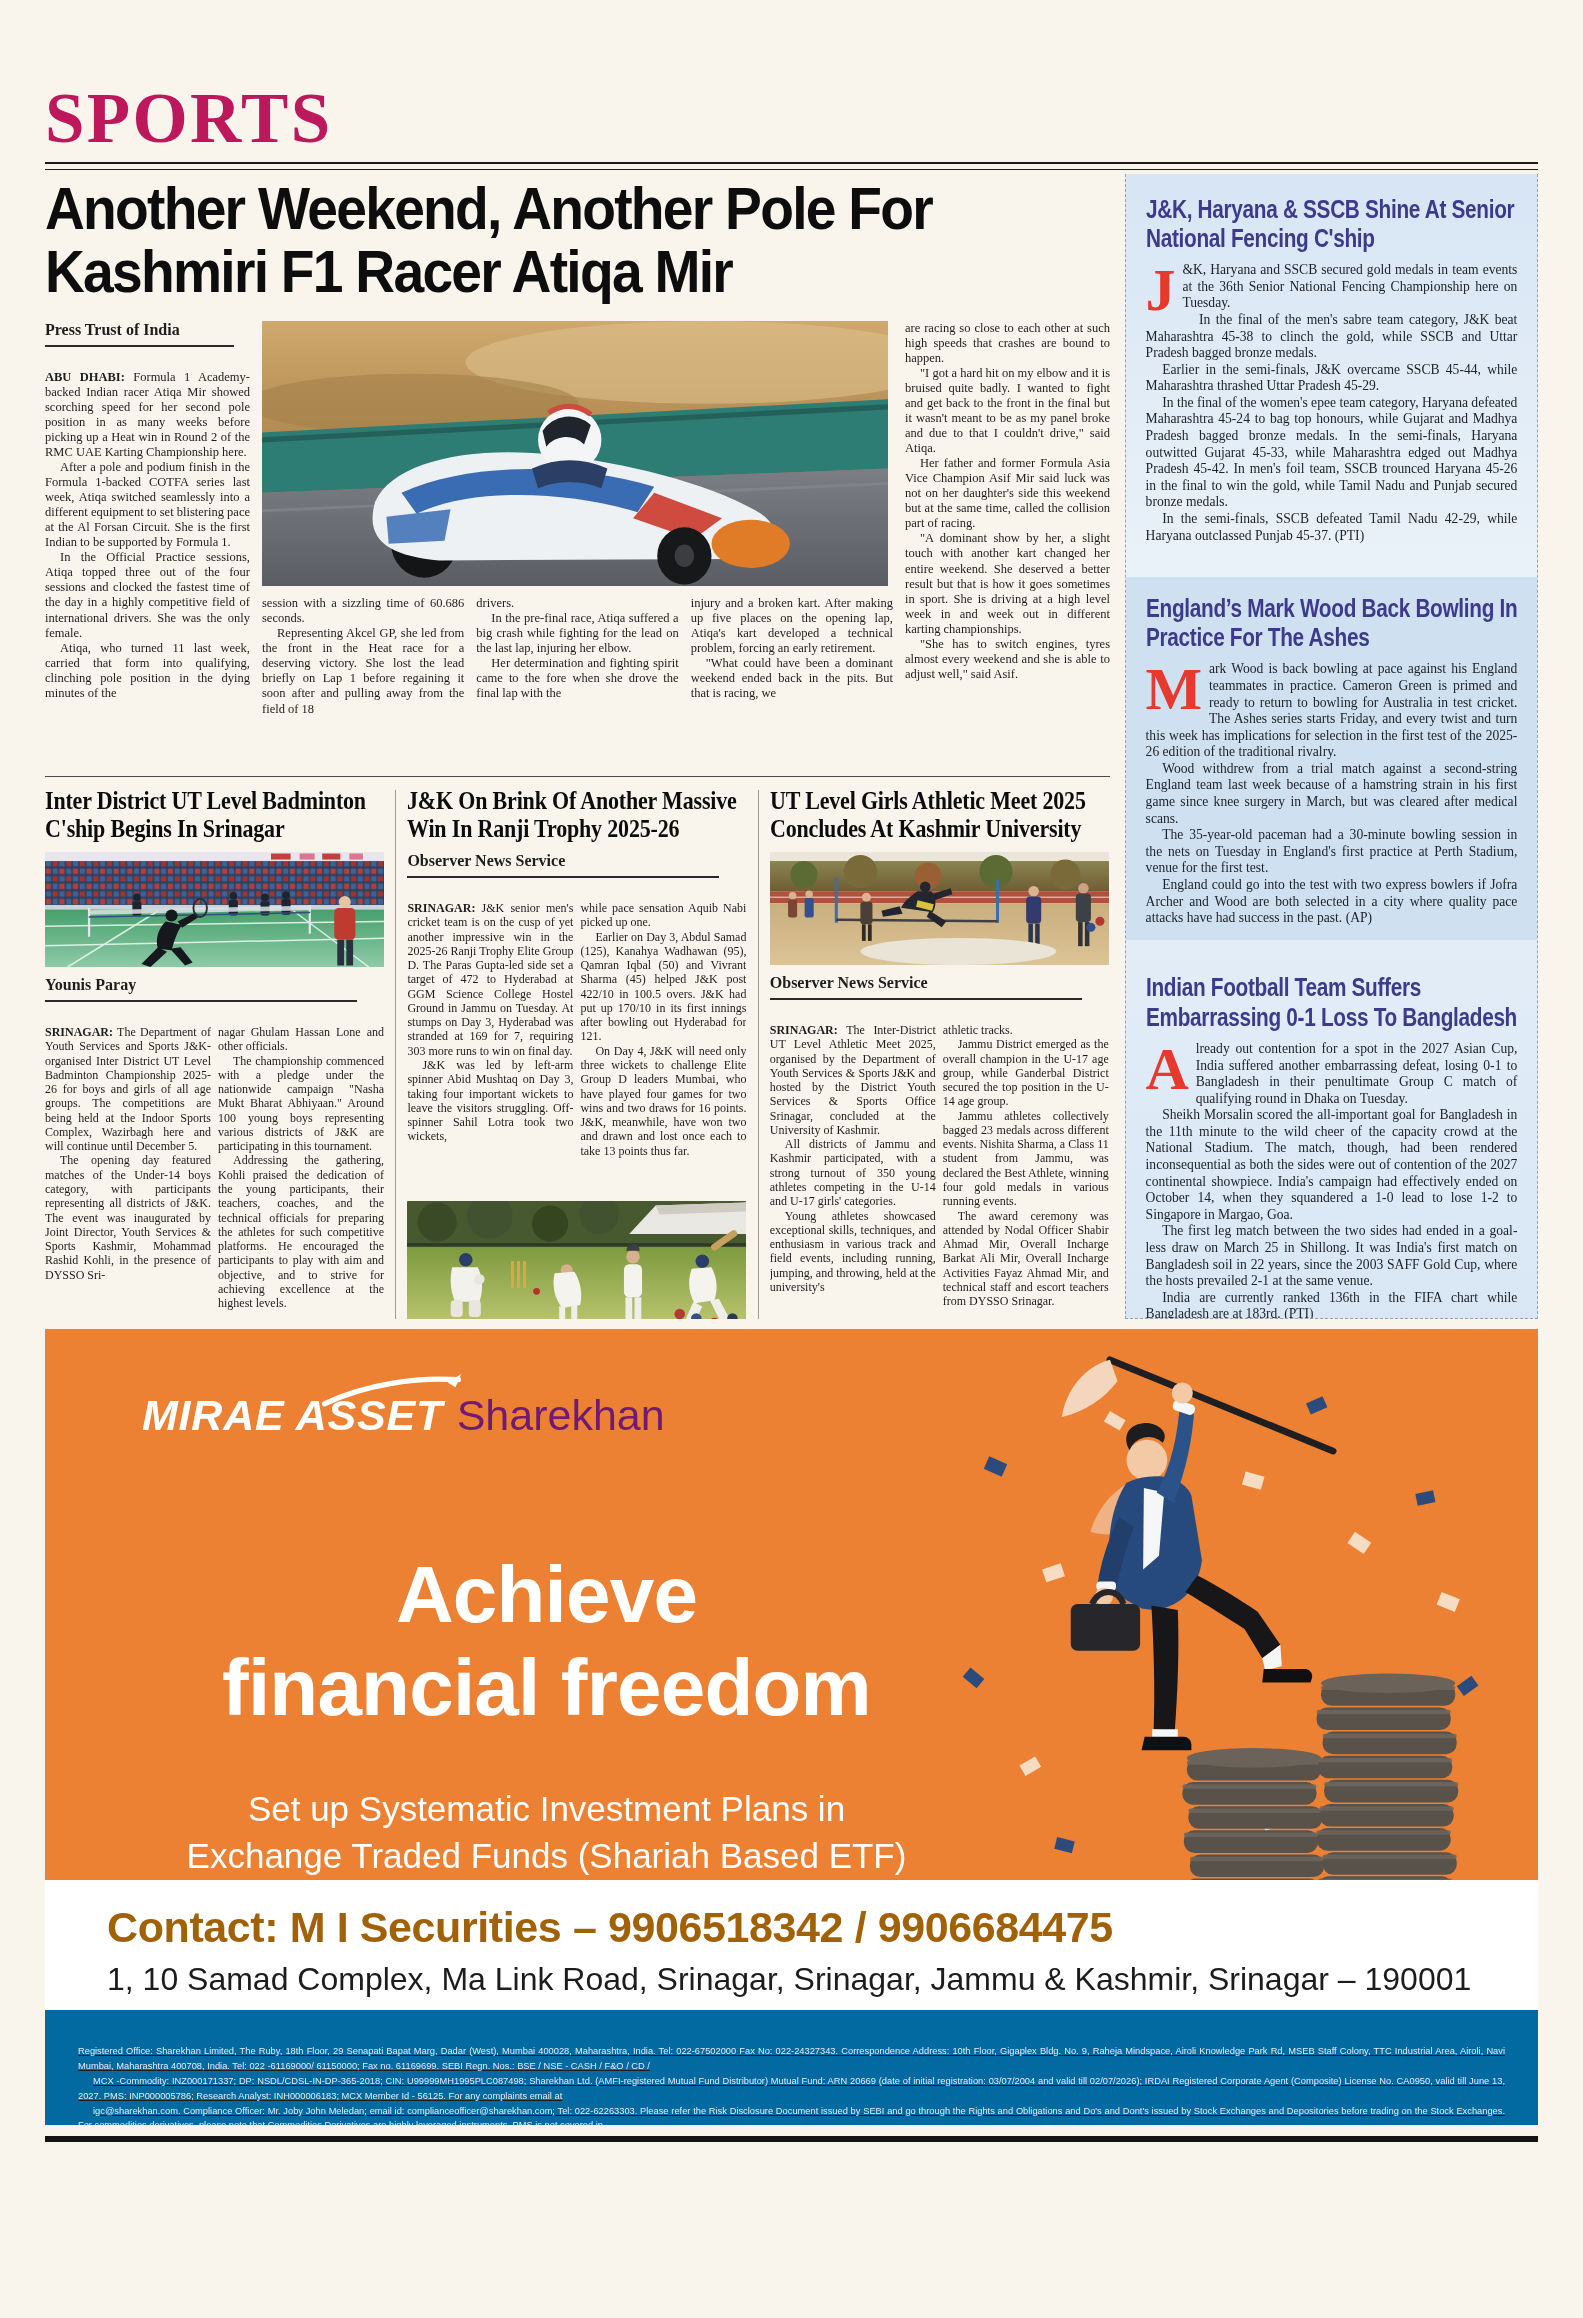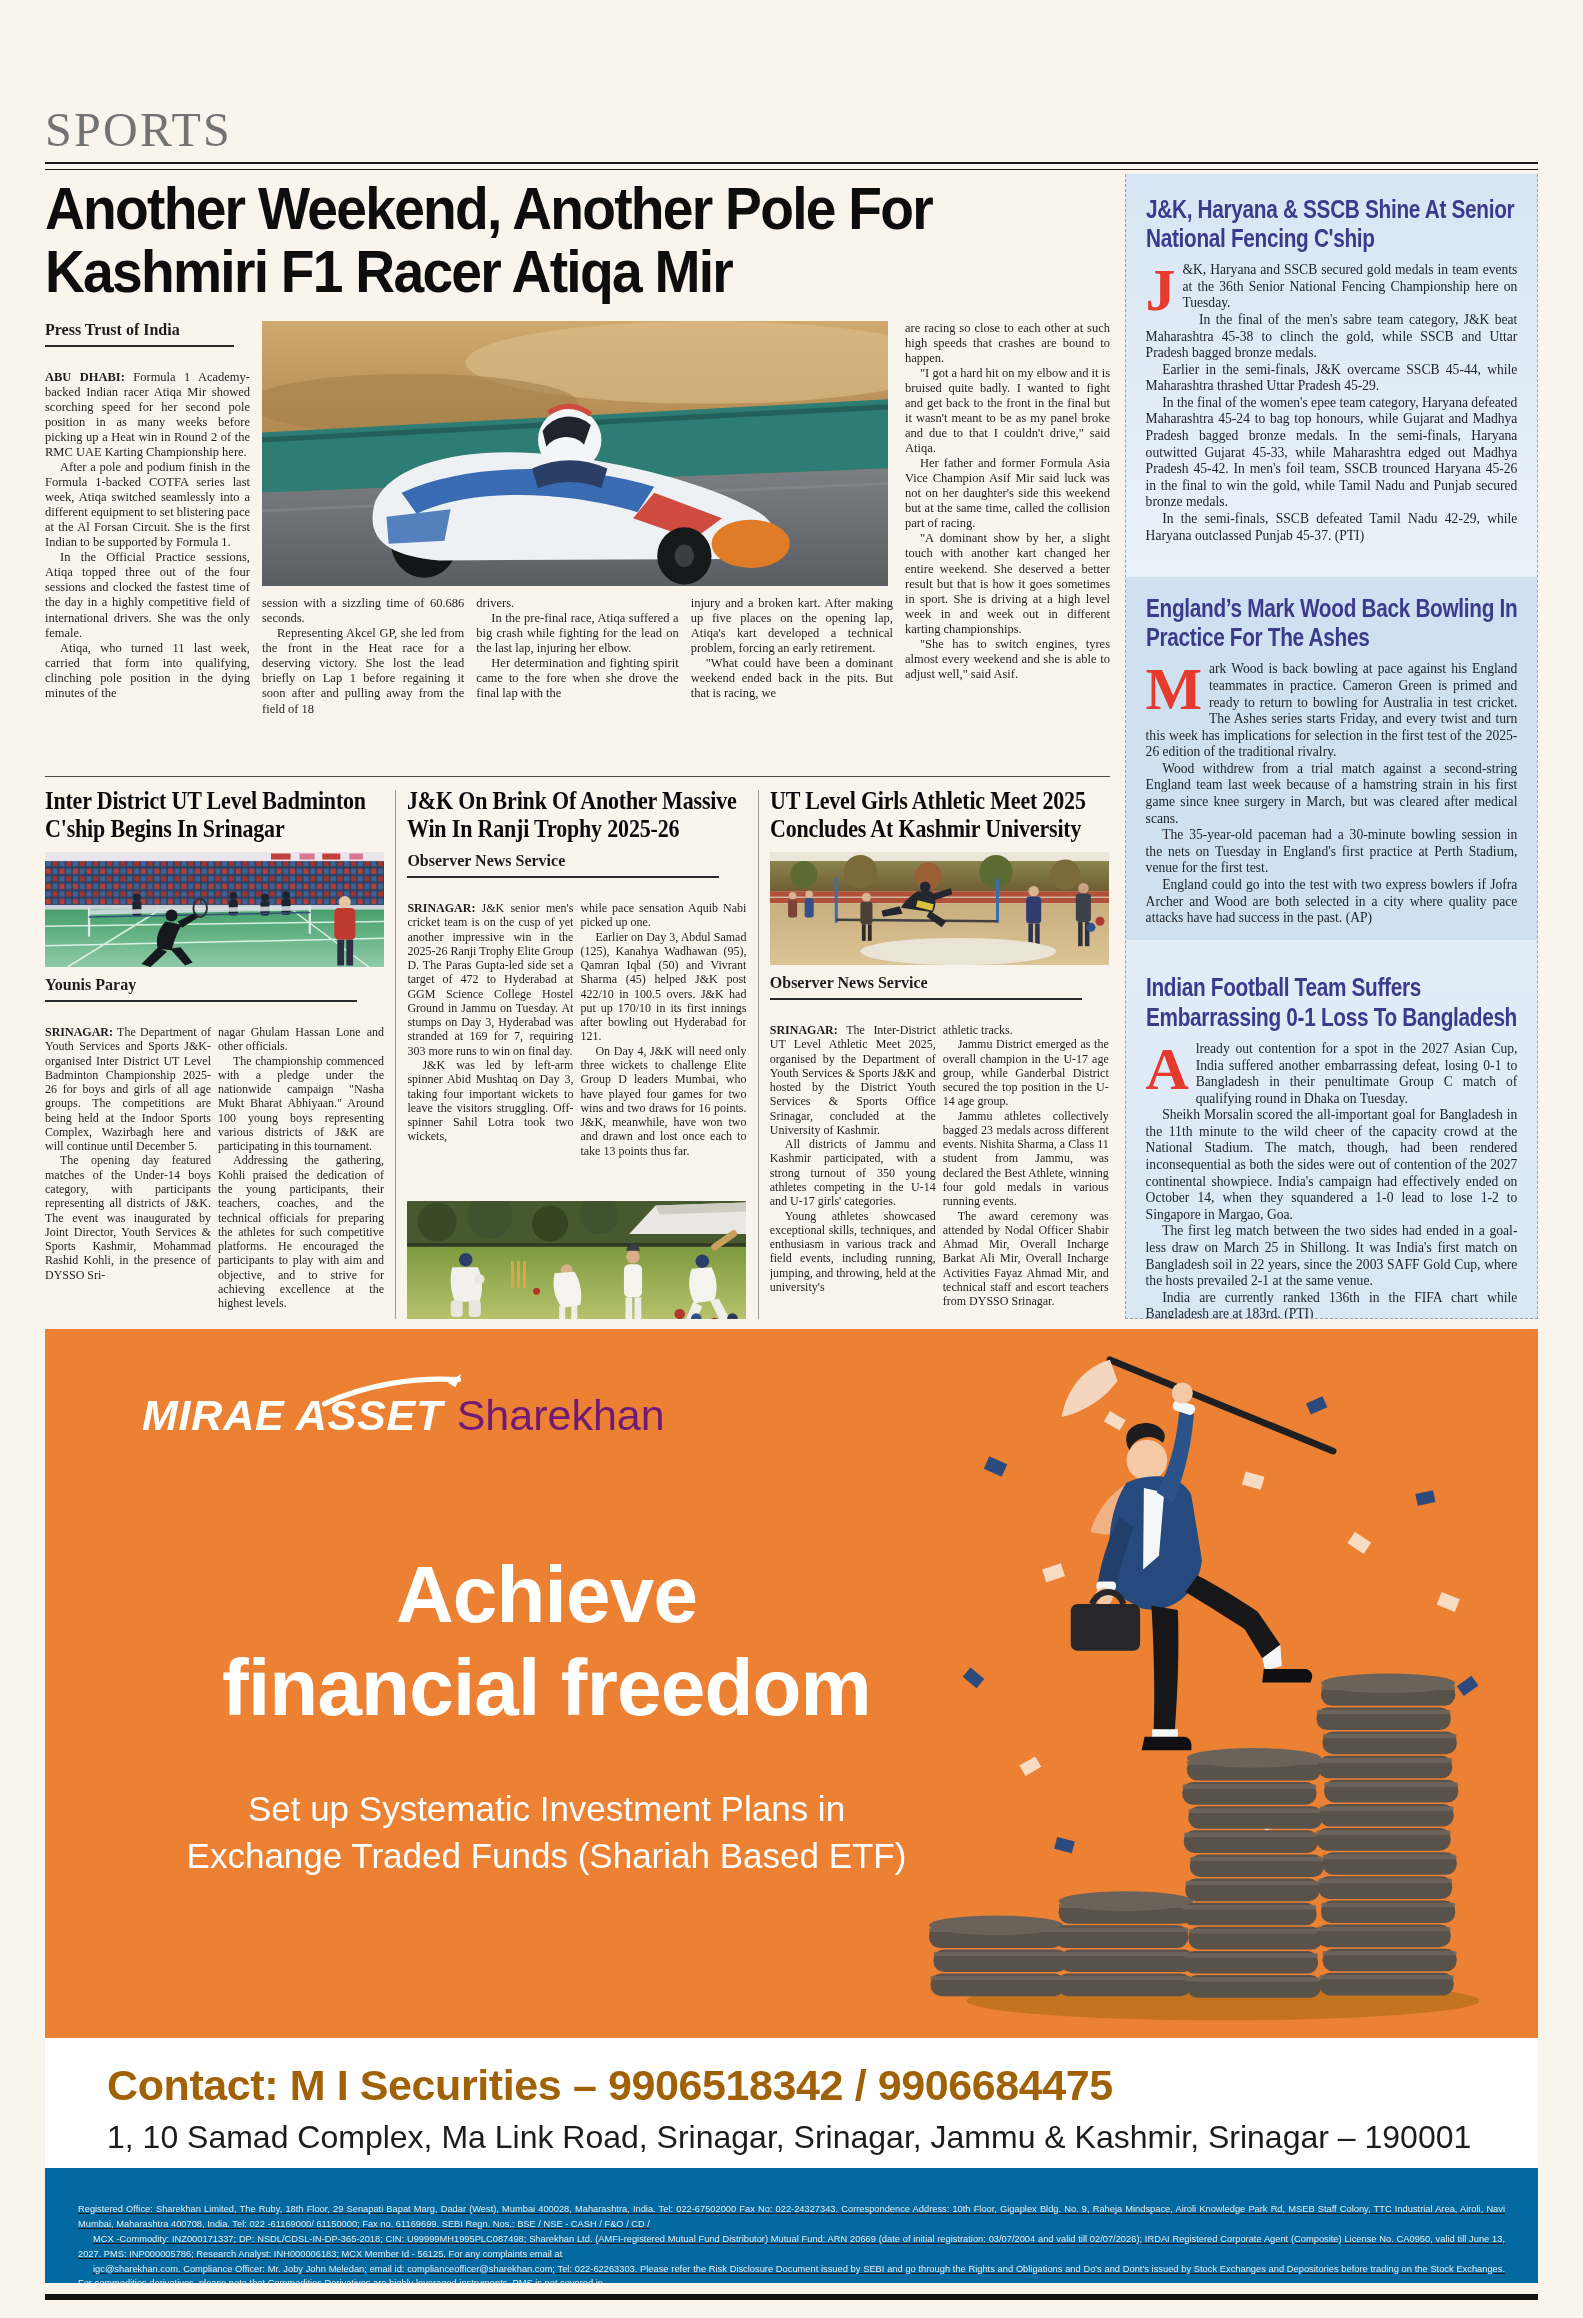--- a/index.html
+++ b/index.html
@@ -3,21 +3,21 @@
 <meta charset="utf-8">
 <style>
   * { box-sizing: border-box; }
   body { margin:0; background:#e8e5de; }
   .page { width:1583px; height:2319px; margin:0 auto; background:#f9f5ec;
           font-family:"Liberation Serif", serif; color:#1d1d1d; position:relative; overflow:hidden;
           padding:27px 45px 0; }
 
   
   .hdr { display:flex; align-items:flex-end; justify-content:space-between; height:127px; }
-  .sports { font-size:48px; line-height:1; letter-spacing:2.3px; color:#737373; }
+  .sports { font-size:71px; line-height:1; letter-spacing:2.3px; color:#be185d;font-weight:bold; }
   .hdr-right { display:flex; align-items:center; gap:19.6px; }
   .masthead { text-align:center; }
   .mast-name { font-weight:bold; font-size:39px; letter-spacing:0.8px; color:#161616; white-space:nowrap; }
   .reg { font-size:15px; vertical-align:super; }
   .mast-rule { border-top:2.3px solid #1a1a1a; margin:3.8px 0 5.3px; }
   .mast-date { font-family:"Liberation Sans", sans-serif; font-weight:bold; font-size:23.4px; white-space:nowrap; }
   .head-divider { width:1.5px; height:107px; background:#8d8d8d; }
   .page-num { font-size:89px; color:#5c5c5e; font-family:"Liberation Sans", sans-serif; line-height:0.95; }
   .double-rule { margin-top:7.5px; border-top:2.3px solid #1b1b1b; position:relative; height:12px; }
   .double-rule::after { content:""; position:absolute; left:0; right:0; top:5.3px; border-top:1.5px solid #1b1b1b; }
@@ -69,21 +69,21 @@
                letter-spacing:-0.4px; color:#3d3a8c; margin:0 0 9px; width:125%;
                transform:scaleX(.8); transform-origin:0 50%; }
   .sb-art p { font-size:13.6px; line-height:1.22; text-align:justify; margin:0; color:#20242a; }
   .sb-art .paras p + p, .sb-art .indent-all p { text-indent:16.6px; }
   .sb-lead { text-indent:0 !important; }
   .dropcap { float:left; font-size:60px; line-height:0.74; font-weight:bold; color:#e63a2e;
              padding:6px 6.8px 0 0; font-family:"Liberation Serif", serif; }
   .sb-art.boxed { background:#cfe1f1; margin-left:-19.6px; margin-right:-19.6px; padding:16.6px 19.6px 13.6px; }
 
   
-  .ad { margin-top:10.6px; height:709px; background:#ec8134; position:relative; overflow:hidden;
+  .ad { margin-top:10.6px; height:551px; background:#ec8134; position:relative; overflow:hidden;
         font-family:"Liberation Sans", sans-serif; }
   .ad-logo { position:absolute; left:97px; top:62px; display:flex; align-items:baseline; gap:13.6px; }
   .brand1 { font-weight:bold; font-style:italic; font-size:43px; color:#ffffff; letter-spacing:0.8px; position:relative; }
   .brand1 svg { position:absolute; right:-19.6px; top:-19.6px; }
   .brand2 { font-size:43px; color:#701a75; font-weight:400; }
   .ad-head { position:absolute; left:68px; top:220px; width:867px; text-align:center; color:#ffffff; }
   .ad-h1 { font-size:80px; font-weight:bold; line-height:1.16; letter-spacing:-0.8px; }
   .ad-sub { margin-top:50px; font-size:35px; line-height:1.35; font-weight:400; }
   .ad-illus { position:absolute; right:36px; top:13.6px; }
 

